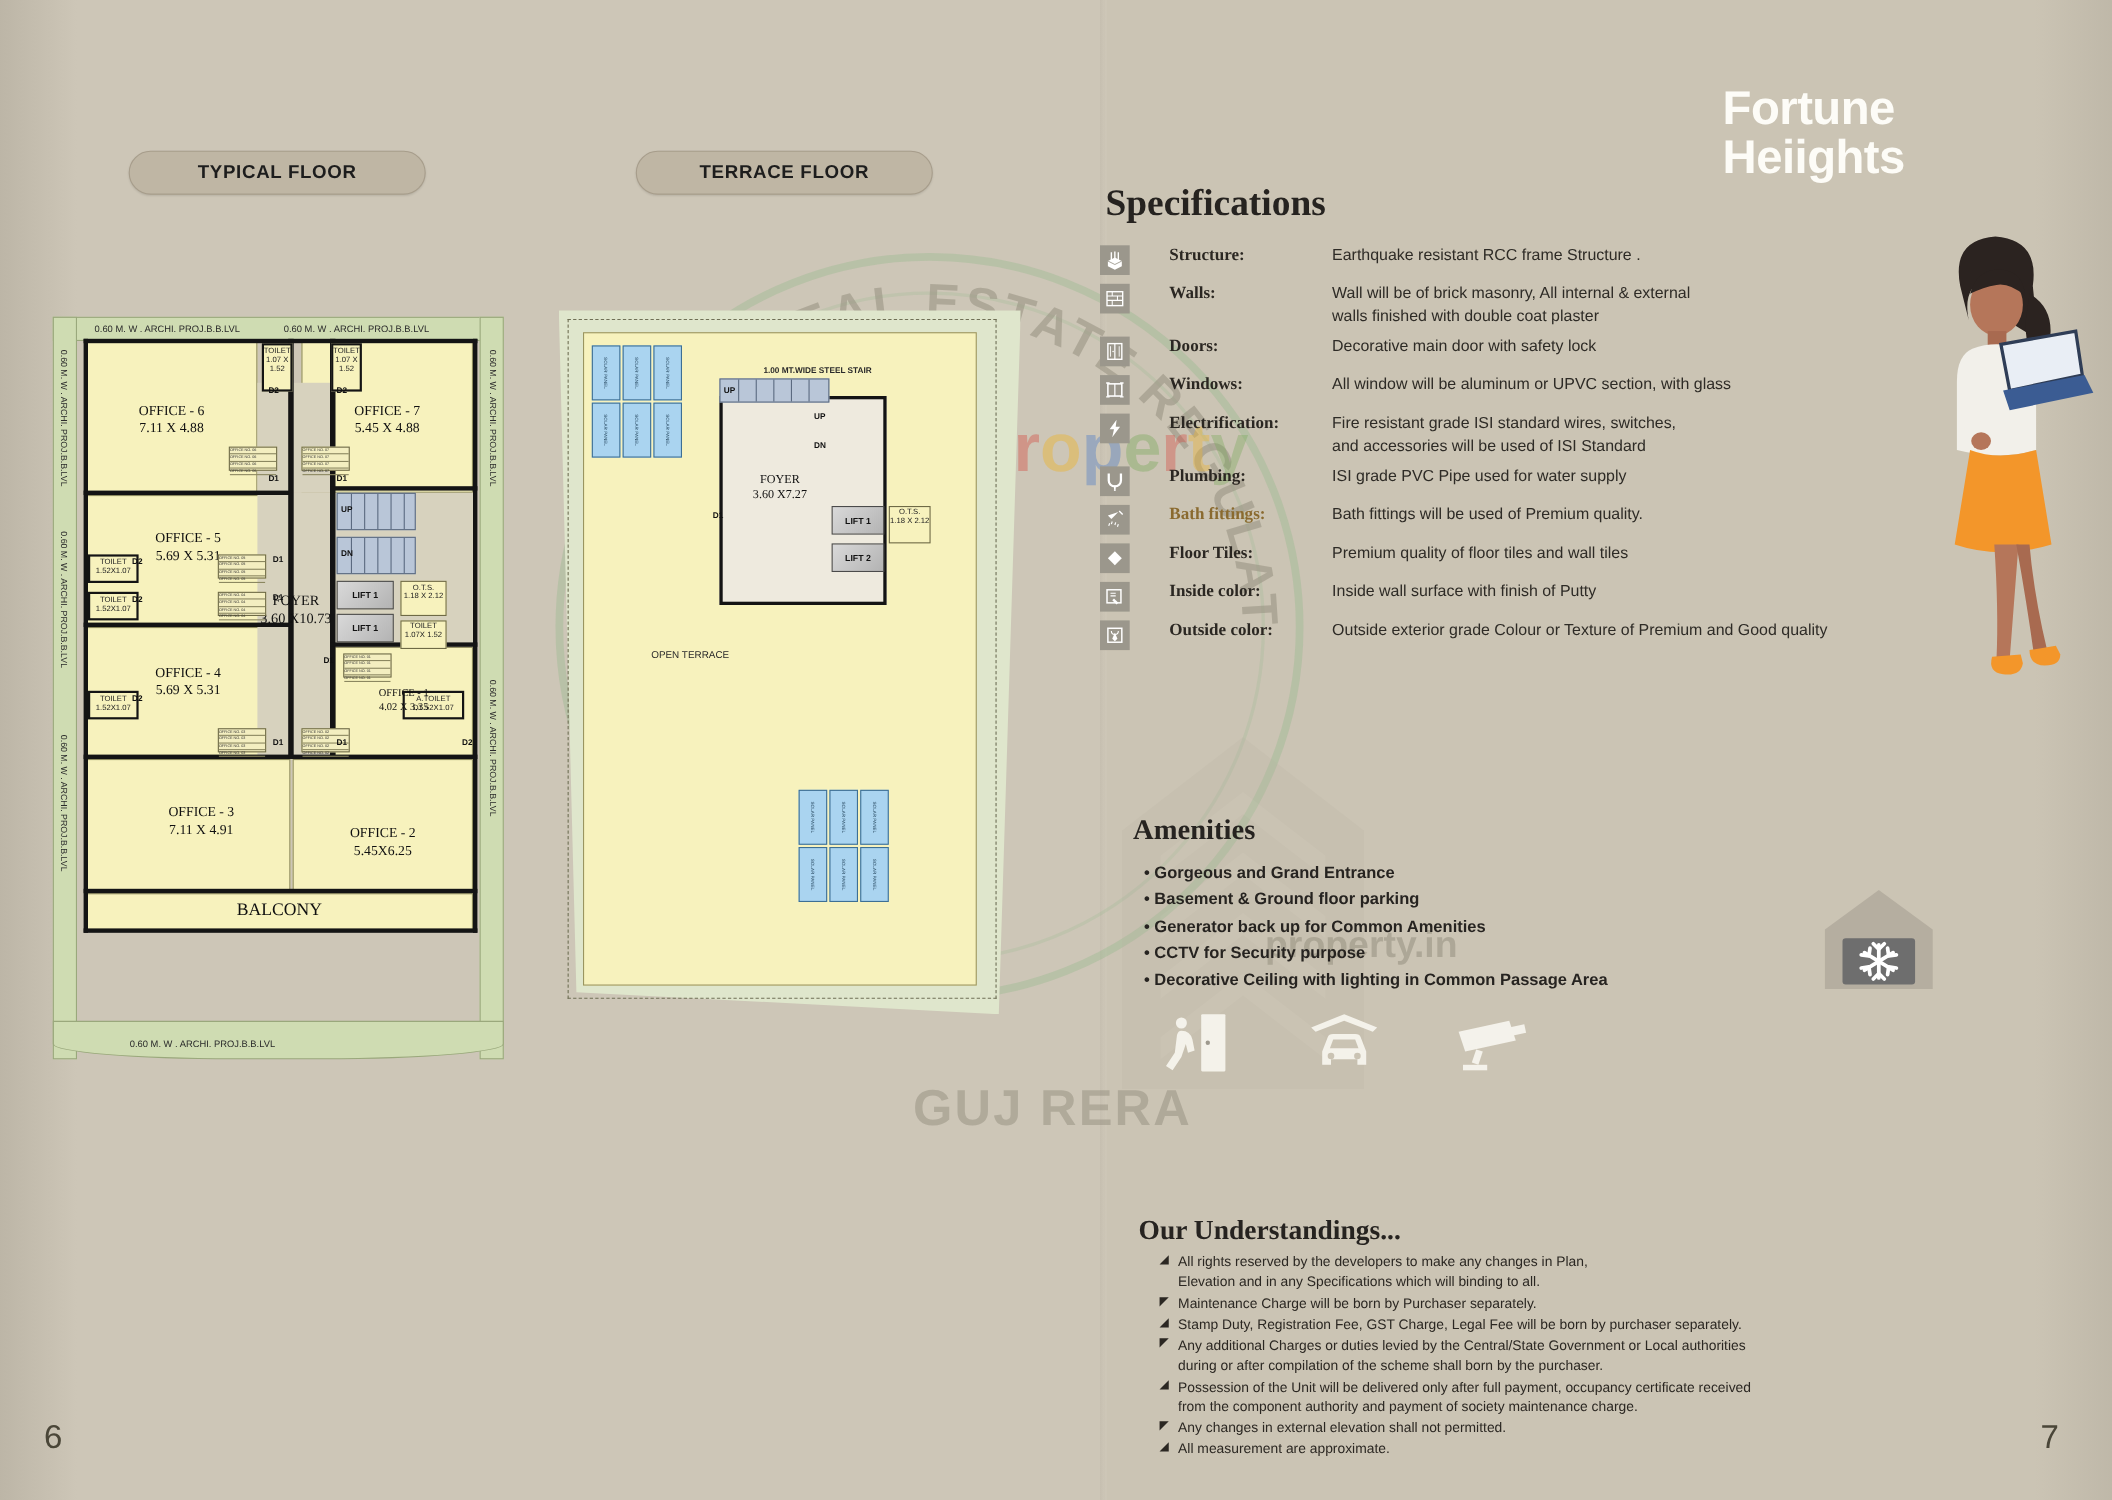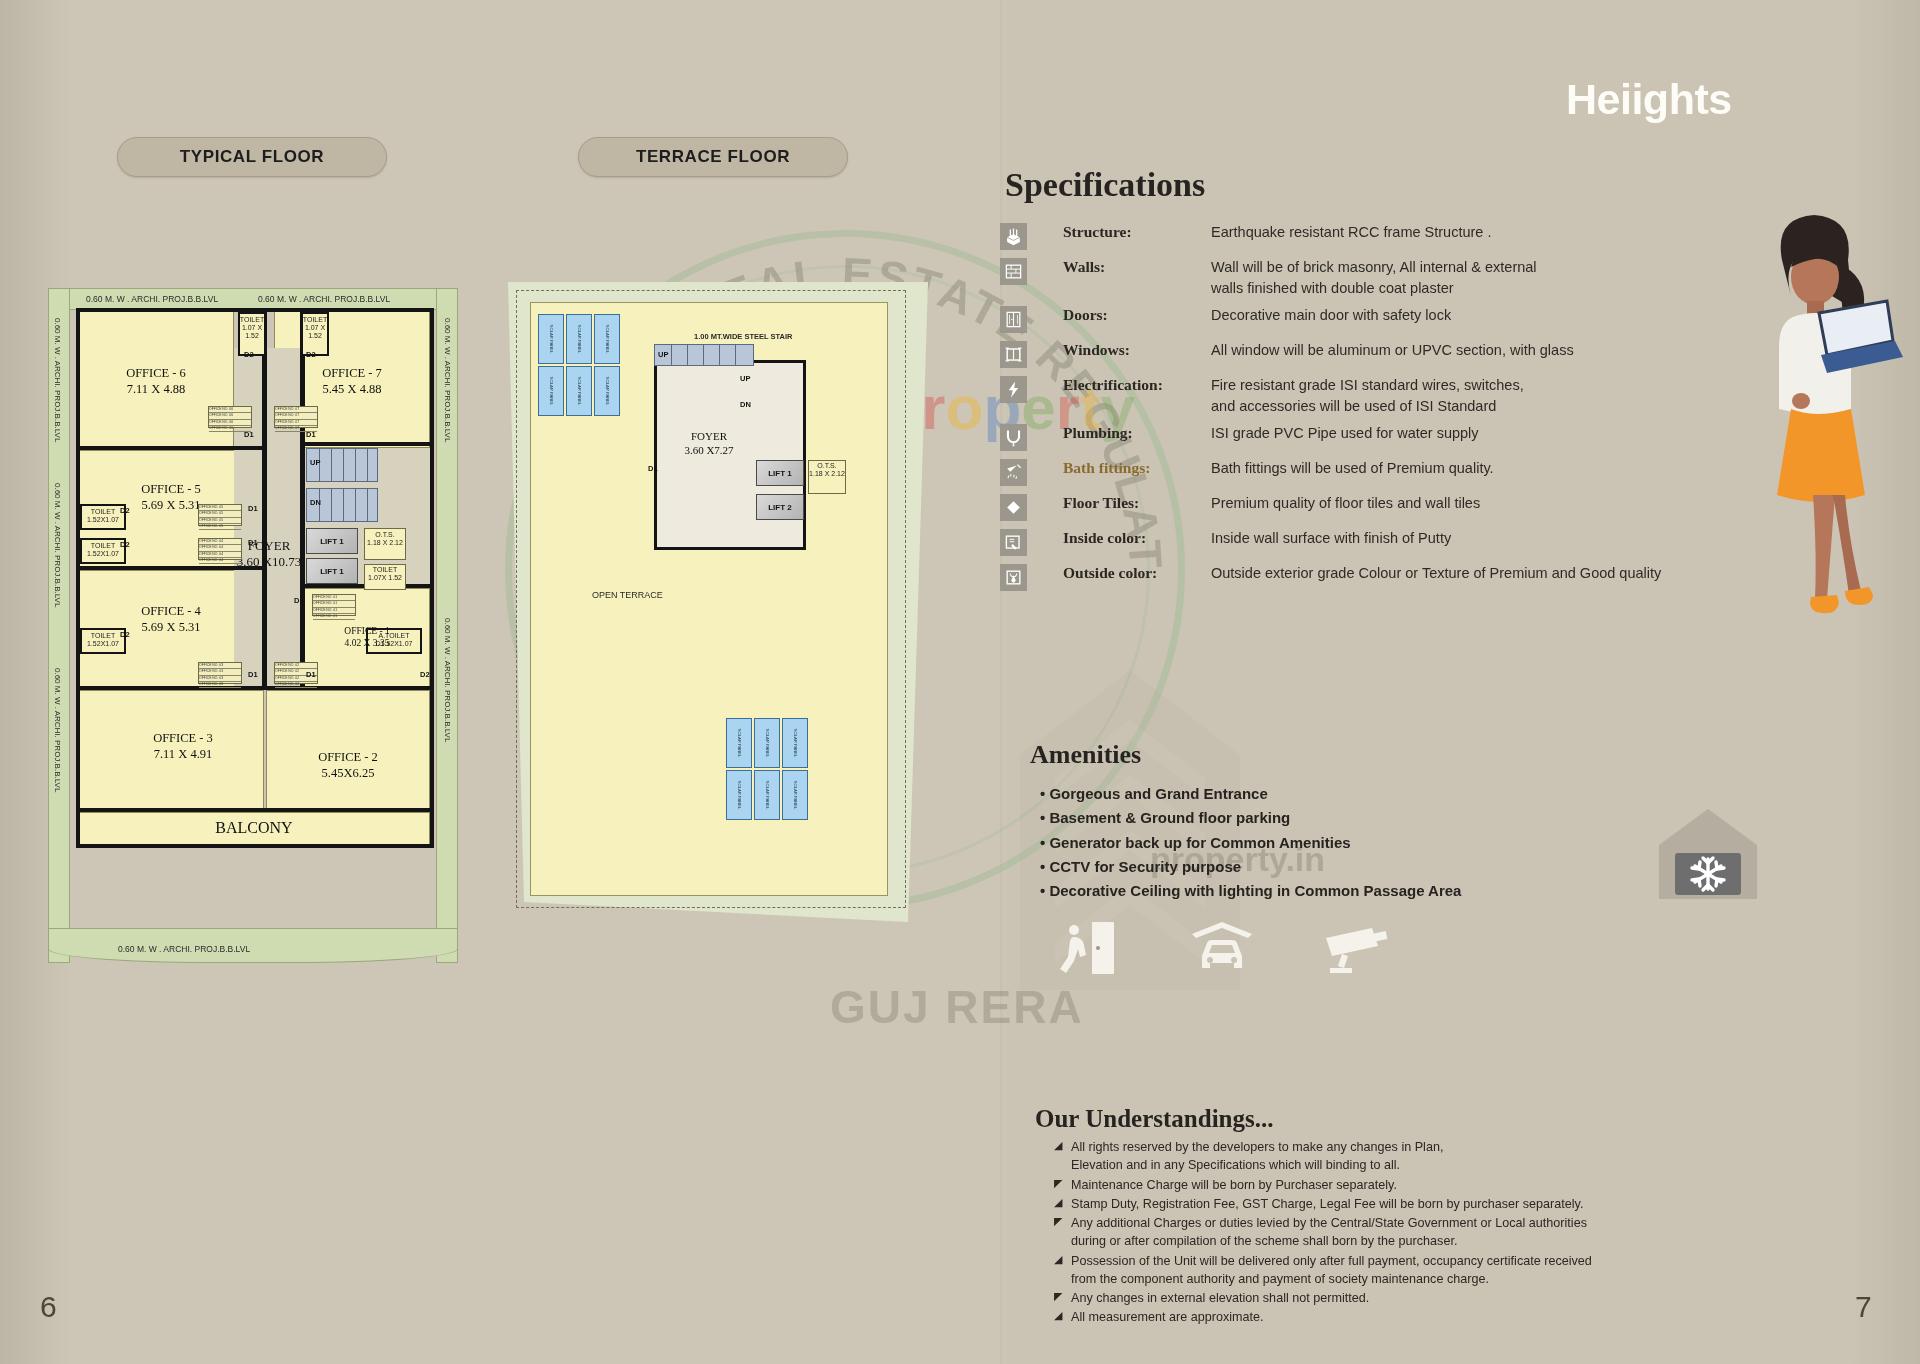--- a/index.html
+++ b/index.html
@@ -475,20 +475,21 @@
   <div class="small" style="left:298px; top:180px; width:42px;">
     <span>O.T.S.</span><br>
     <span>1.18 X 2.12</span>
   </div>
   <div class="dlabel" style="left:140px; top:182px;">D1</div>
 
   <div class="hlabel" style="left:84px; top:308px; font-size:9px;">OPEN TERRACE</div>
 </div>
 
 <div id="brand-title">
+  <div>Fortune</div>
   <div>Heiights</div>
 </div>
 
 <svg id="woman" viewBox="0 0 170 470">
 
   <path d="M47 55 q-8 -42 32 -45 q40 3 34 45 q4 30 -6 42 l-10 -6 q6 -22 -1 -34 q-18 6 -38 0 q-8 12 -2 34 z" fill="#2b2320"></path>
 
   <path d="M110 62 q24 14 18 46 q-4 28 -16 34 q-4 -32 -6 -52 z" fill="#2b2320"></path>
 
   <ellipse cx="80" cy="72" rx="24" ry="28" fill="#b5765a"></ellipse>

